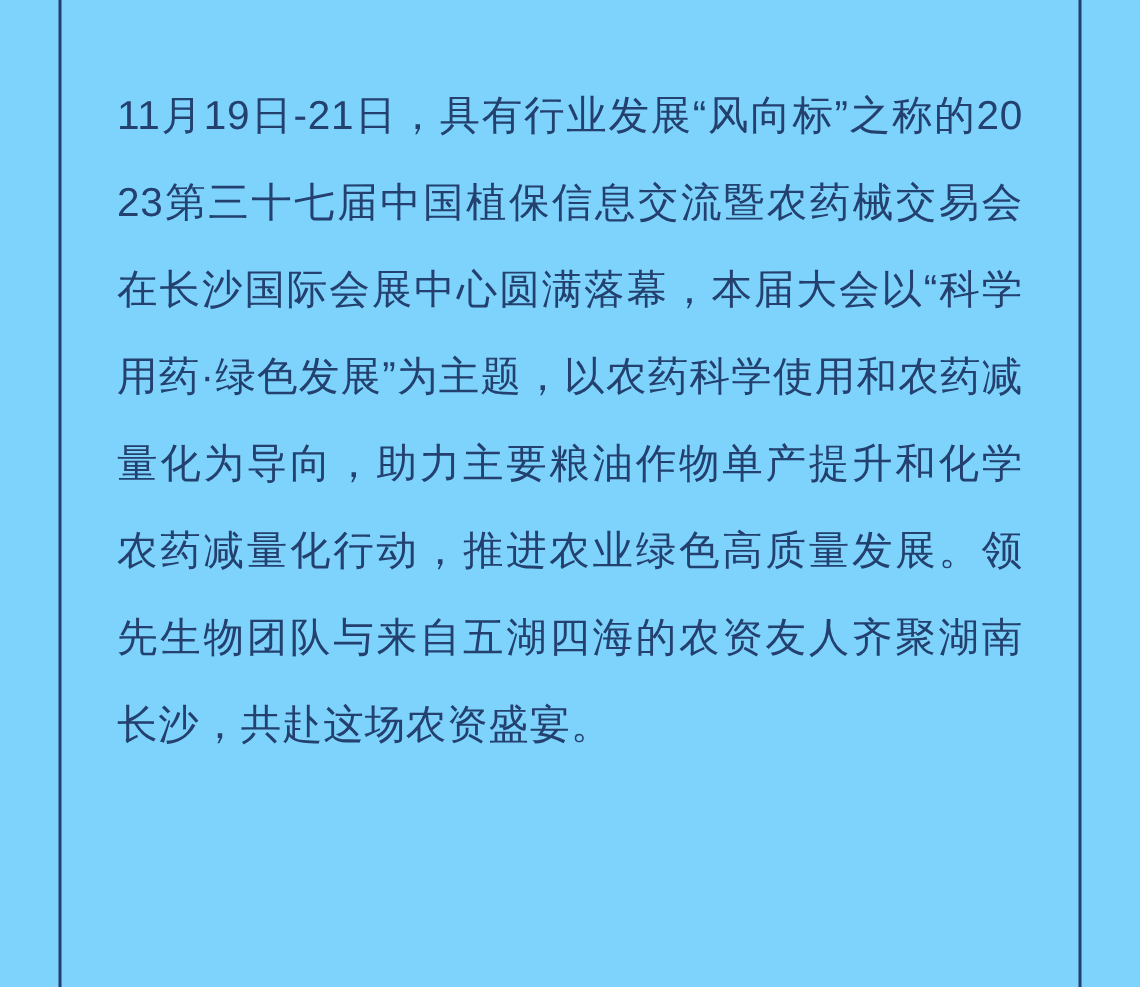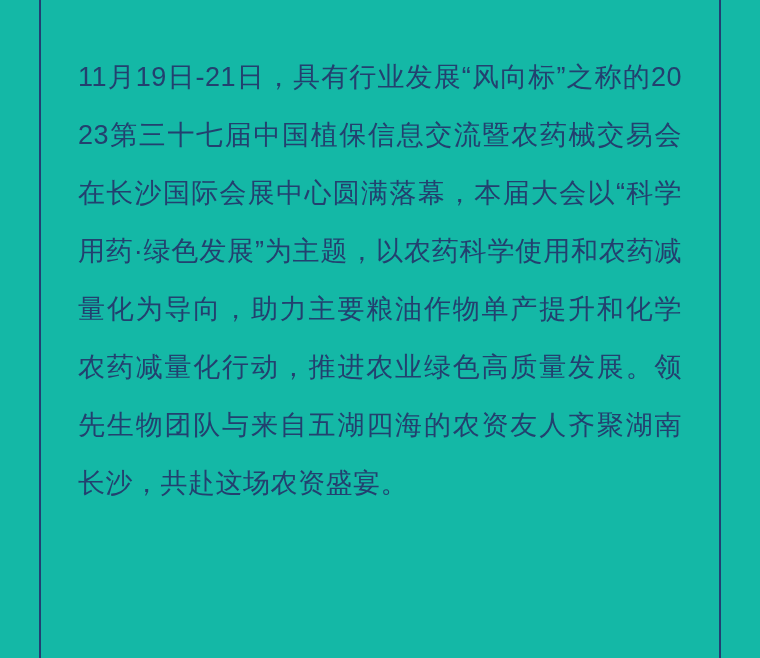--- a/index.html
+++ b/index.html
@@ -10,21 +10,21 @@
     width: 760px;
     height: 658px;
     background: #ffffff;
     font-family: "Liberation Sans", sans-serif;
     overflow: hidden;
   }
   .page {
     position: relative;
     width: 760px;
     height: 658px;
-    background: #14b8a6;
+    background: #7dd3fc;
     box-sizing: border-box;
     padding-left: 20px;
   }
   
   .frame-line {
     position: absolute;
     background: #223e73;
     width: 2px;
   }
   .frame-line.left {

